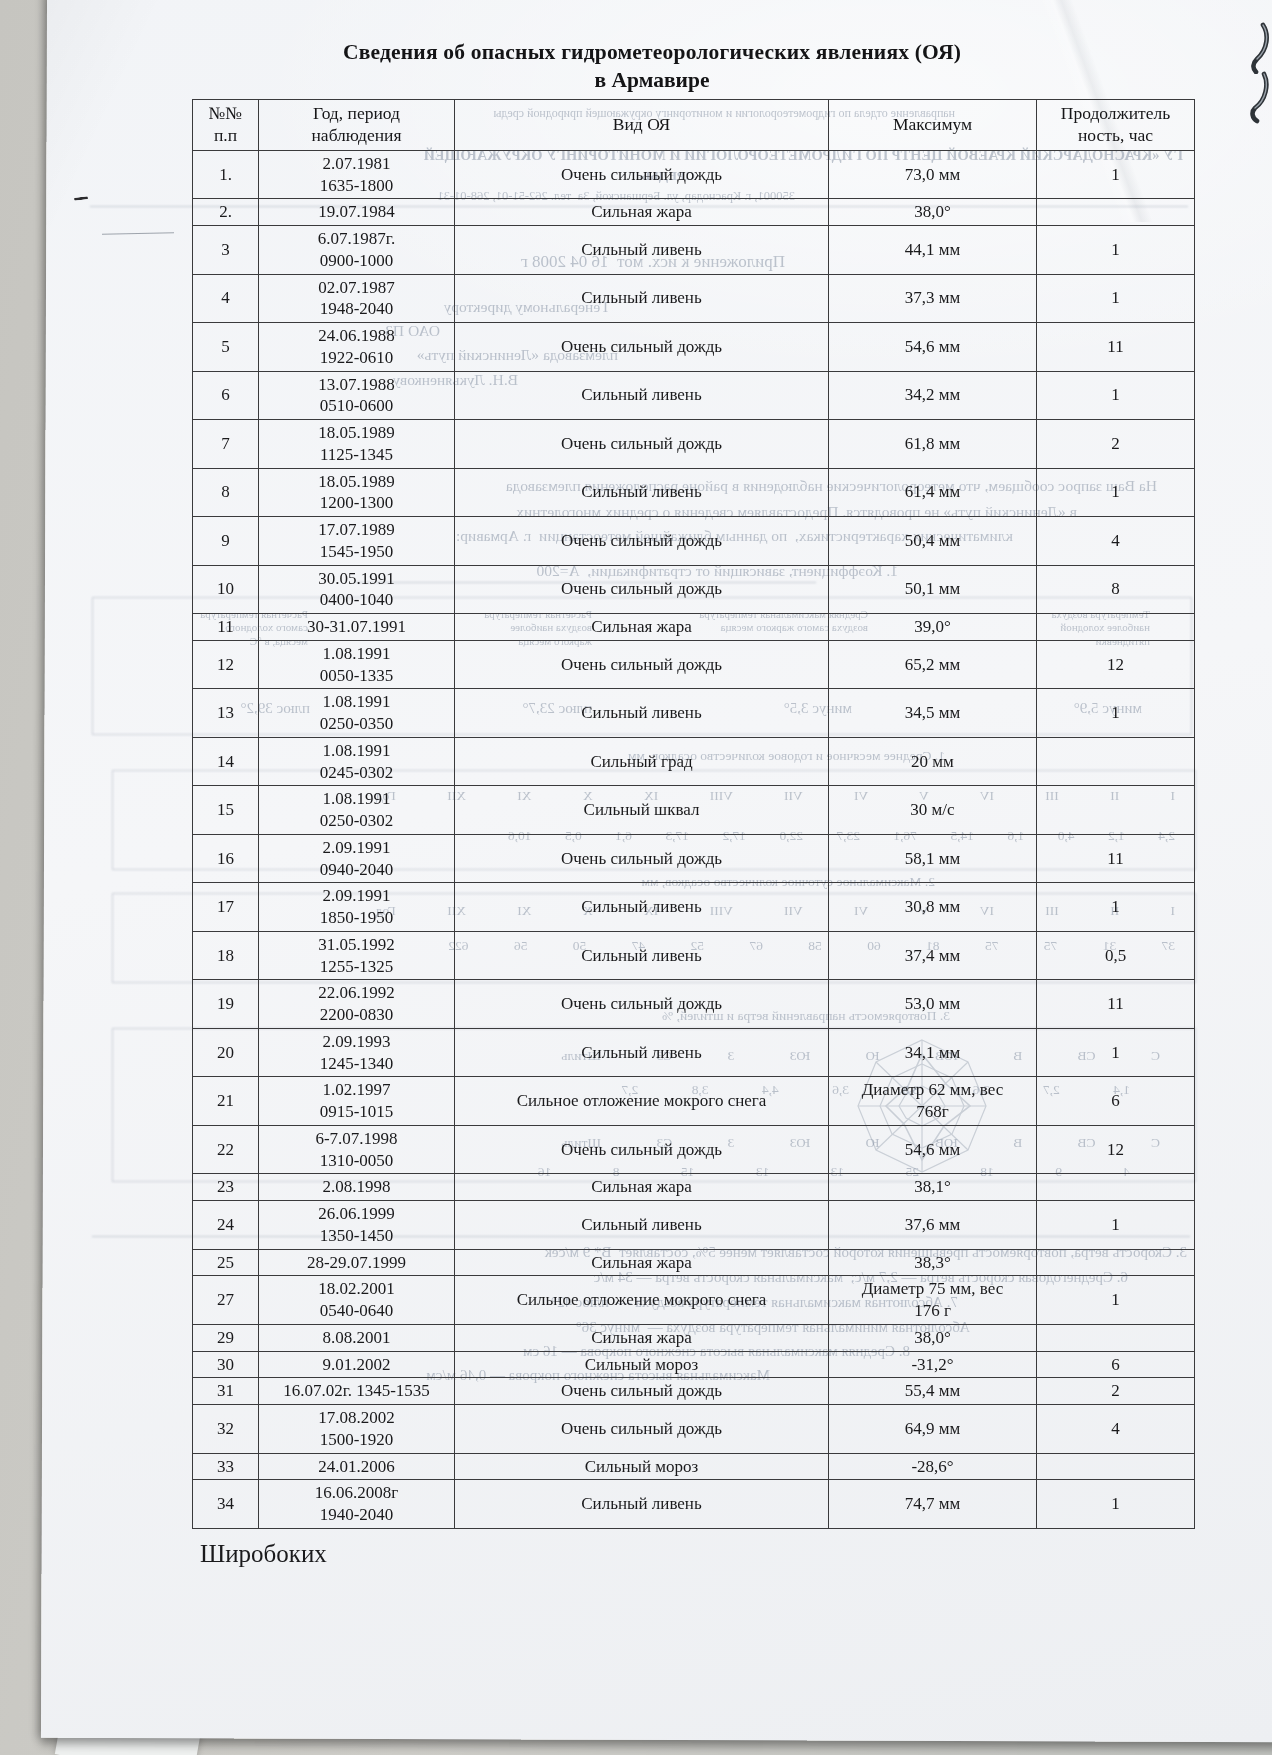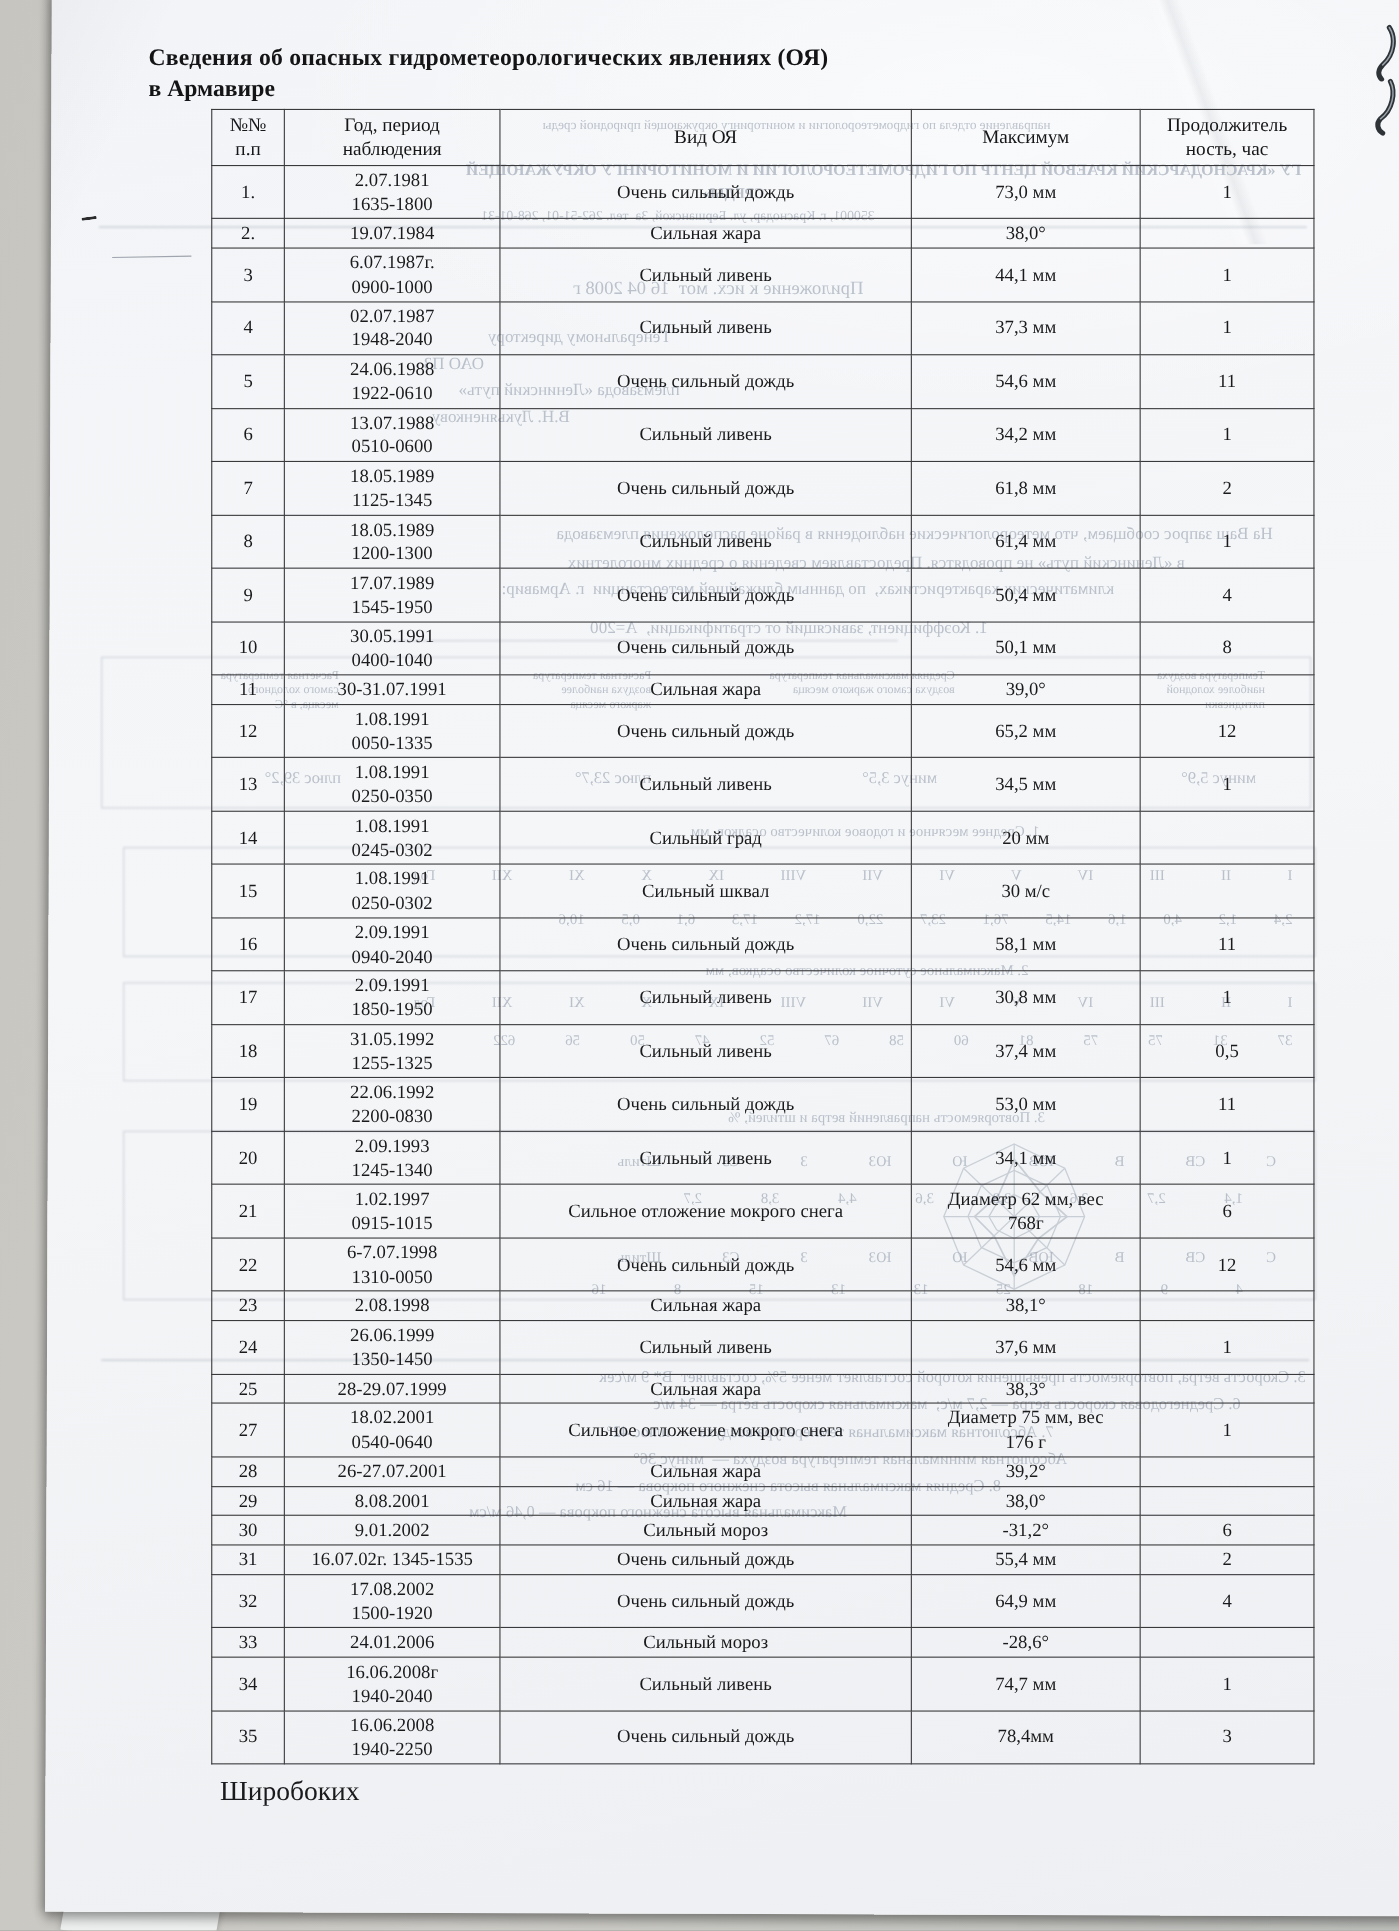--- a/index.html
+++ b/index.html
@@ -19,21 +19,21 @@
     background:linear-gradient(250deg, rgba(0,0,0,0) 46%, rgba(120,128,138,.10) 50%, rgba(255,255,255,.25) 53%, rgba(0,0,0,0) 58%);}
   
   .bleed{position:absolute;inset:0;pointer-events:none;}
   .bl{position:absolute;line-height:1.22;}
   .bl-text{transform:scaleX(-1);color:rgba(118,131,150,.46);filter:blur(.7px);white-space:pre-wrap;}
   .bl-line{border-top:1.5px solid rgba(118,131,150,.38);filter:blur(.9px);height:0;}
   .bl-box{border:1.3px solid rgba(118,131,150,.32);filter:blur(.9px);}
   .windrose{position:absolute;left:846px;top:1034px;opacity:.34;filter:blur(.6px);}
   
   .content{position:absolute;inset:0;}
-  .title-wrap{position:absolute;left:180px;top:40px;width:1002px;transform:translateX(-45px);}
+  .title-wrap{position:absolute;left:196px;top:40px;width:1002px;text-align:center;transform:translateX(-45px);}
   .title{font-size:21.5px;font-weight:bold;color:#141416;letter-spacing:.2px;}
   .title2{font-size:21.5px;font-weight:bold;color:#141416;margin-top:3px;}
   .table-wrap{position:absolute;left:192px;top:99px;width:1002px;}
   table.ev{width:100%;border-collapse:collapse;table-layout:fixed;color:#1a1a1c;}
   table.ev th,table.ev td{border:1.7px solid #3a3a3c;padding:2px 3px;font-weight:normal;
     font-size:17px;line-height:1.28;vertical-align:middle;text-align:center;}
   table.ev thead th{font-size:17.5px;line-height:1.25;padding:3px 2px;color:#161618;}
   .sig{margin-top:11px;margin-left:8px;font-size:25px;color:#1a1a1c;}
   .staple{position:absolute;}
   .pen-dash{position:absolute;left:74px;top:197px;width:14px;height:0;
@@ -618,37 +618,20 @@
               <td>
                 <div>Диаметр 75 мм, вес</div>
                 <div>176 г</div>
               </td>
               <td>
                 <div>1</div>
               </td>
             </tr>
             <tr>
               <td>
-                <div>28</div>
-              </td>
-              <td>
-                <div>26-27.07.2001</div>
-              </td>
-              <td>
-                <div>Сильная жара</div>
-              </td>
-              <td>
-                <div>39,2°</div>
-              </td>
-              <td>
-                <div></div>
-              </td>
-            </tr>
-            <tr>
-              <td>
                 <div>29</div>
               </td>
               <td>
                 <div>8.08.2001</div>
               </td>
               <td>
                 <div>Сильная жара</div>
               </td>
               <td>
                 <div>38,0°</div>
@@ -735,38 +718,20 @@
                 <div>1940-2040</div>
               </td>
               <td>
                 <div>Сильный ливень</div>
               </td>
               <td>
                 <div>74,7 мм</div>
               </td>
               <td>
                 <div>1</div>
-              </td>
-            </tr>
-            <tr>
-              <td>
-                <div>35</div>
-              </td>
-              <td>
-                <div>16.06.2008</div>
-                <div>1940-2250</div>
-              </td>
-              <td>
-                <div>Очень сильный дождь</div>
-              </td>
-              <td>
-                <div>78,4мм</div>
-              </td>
-              <td>
-                <div>3</div>
               </td>
             </tr>
           </tbody>
       </table>
       <div class="sig">Широбоких</div>
     </div>
 
     <div class="pen-dash"></div>
     <div class="pencil-line"></div>
 

